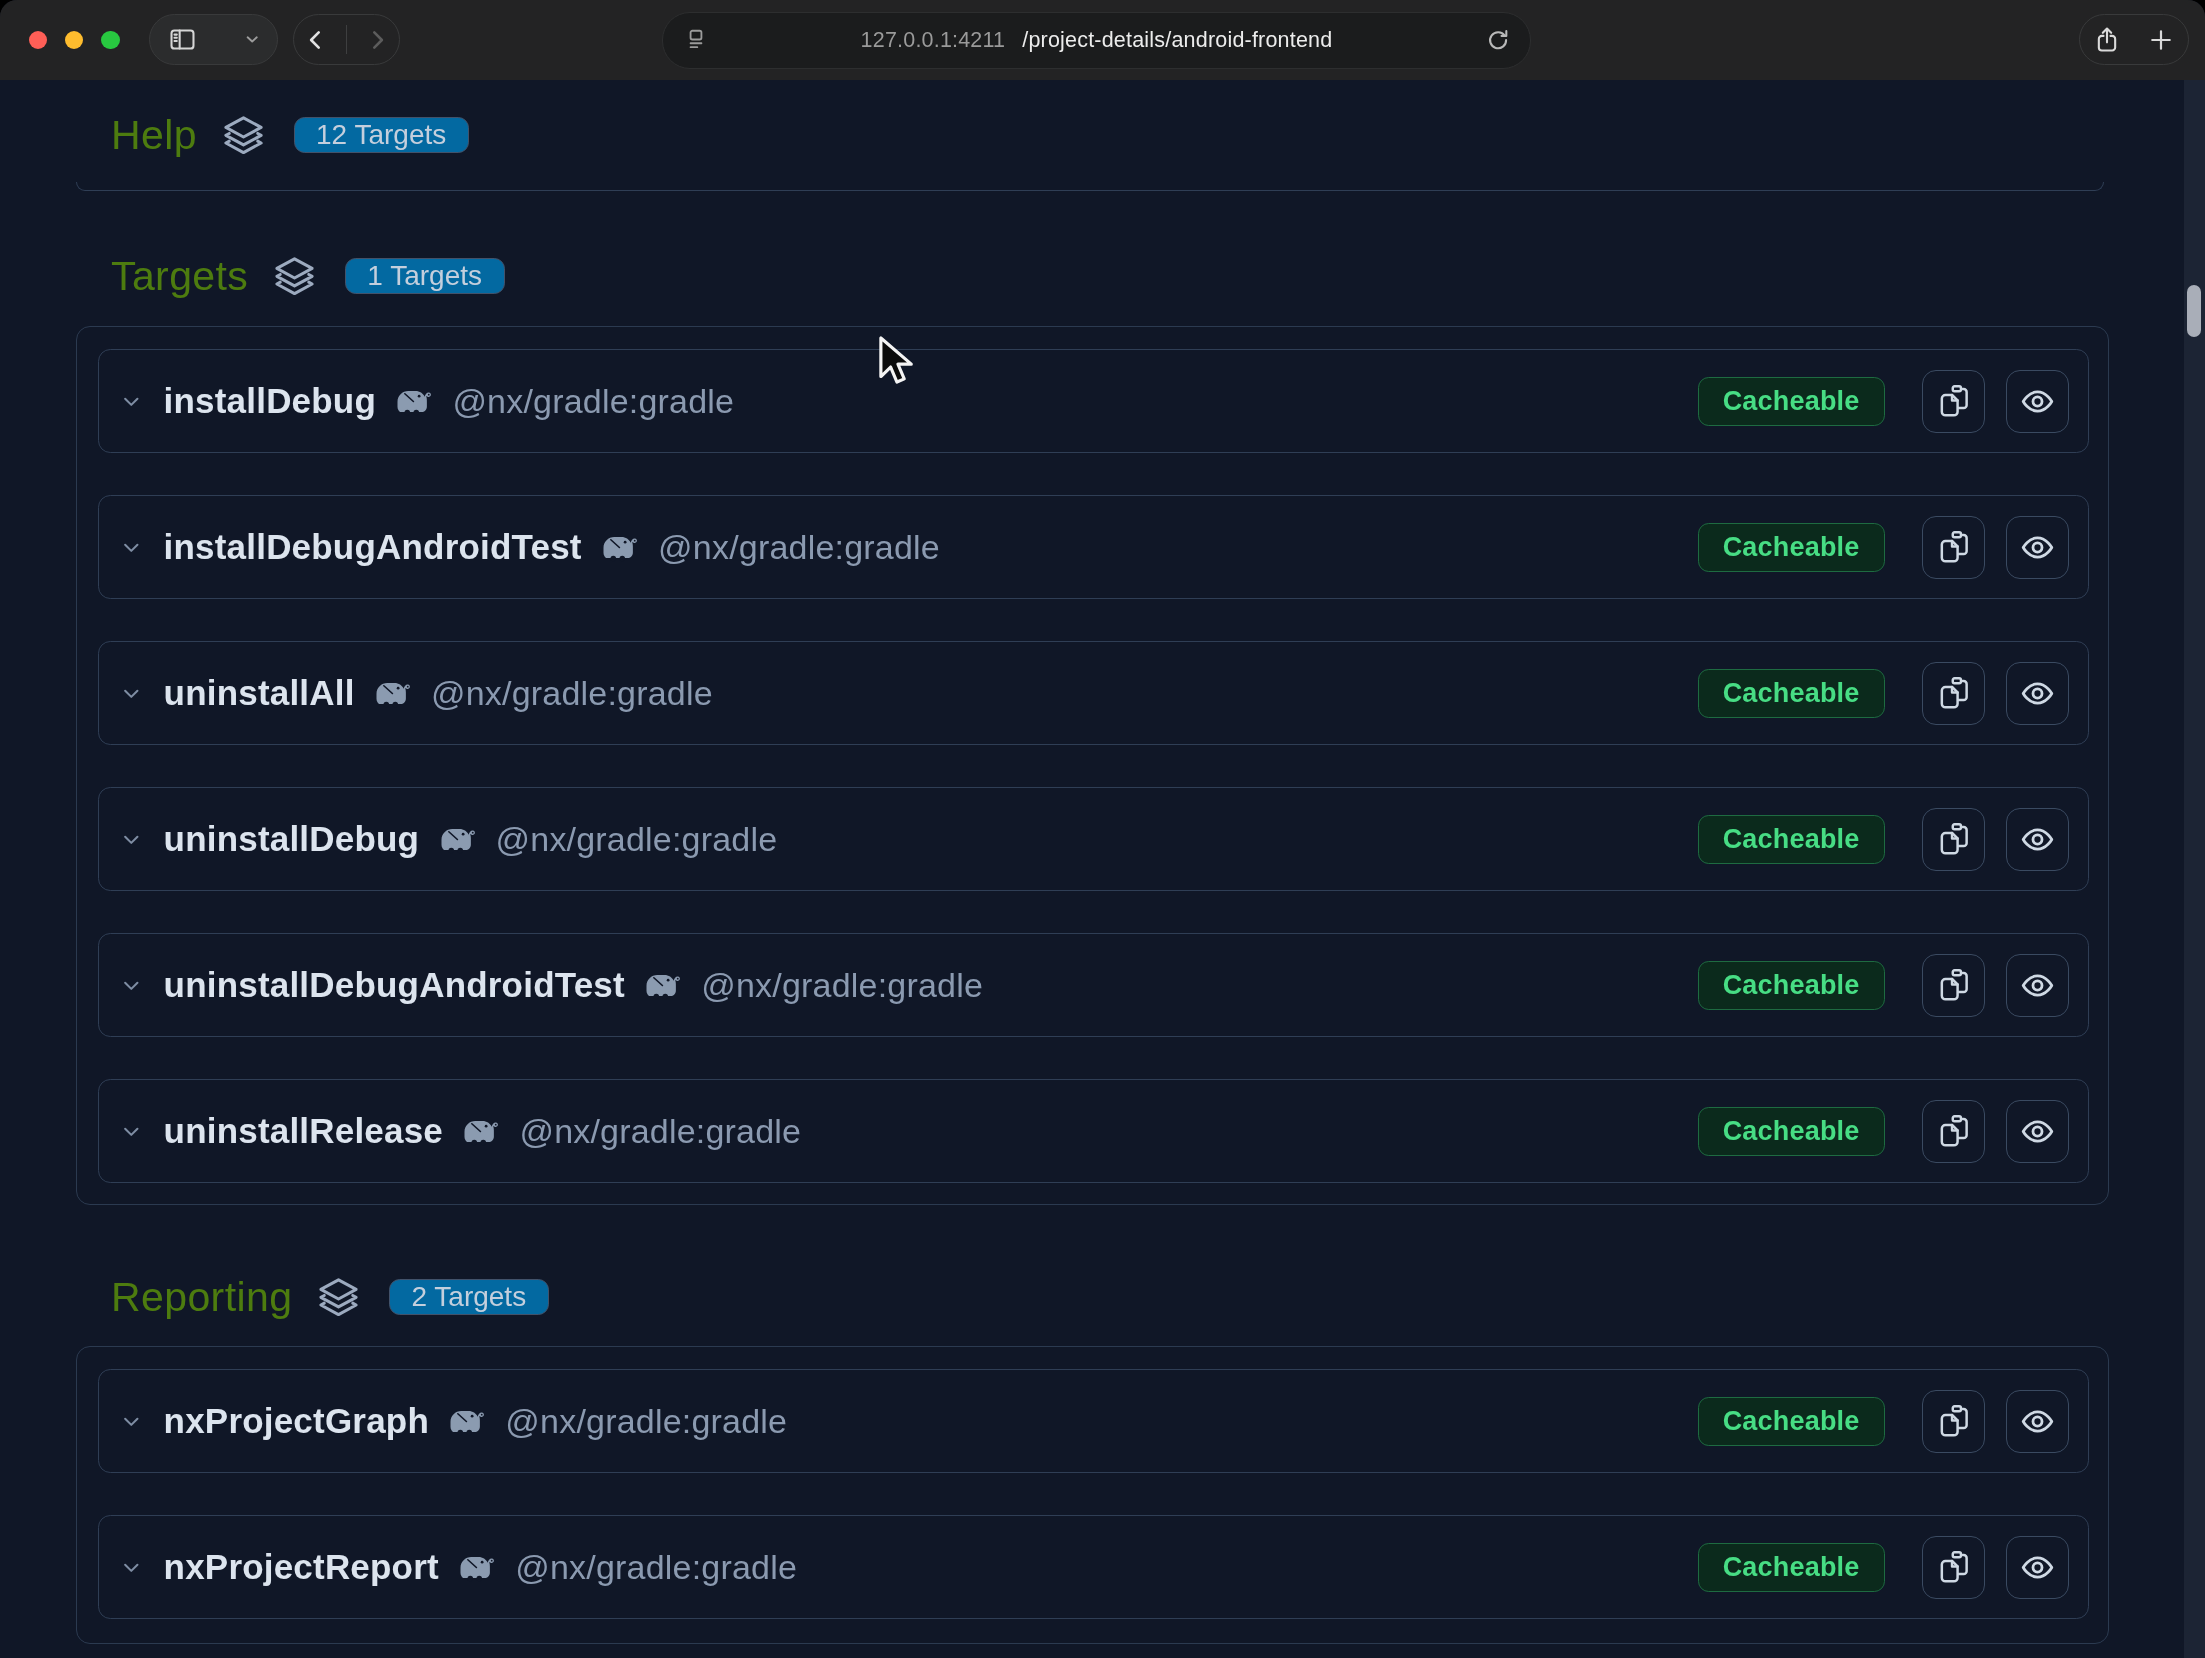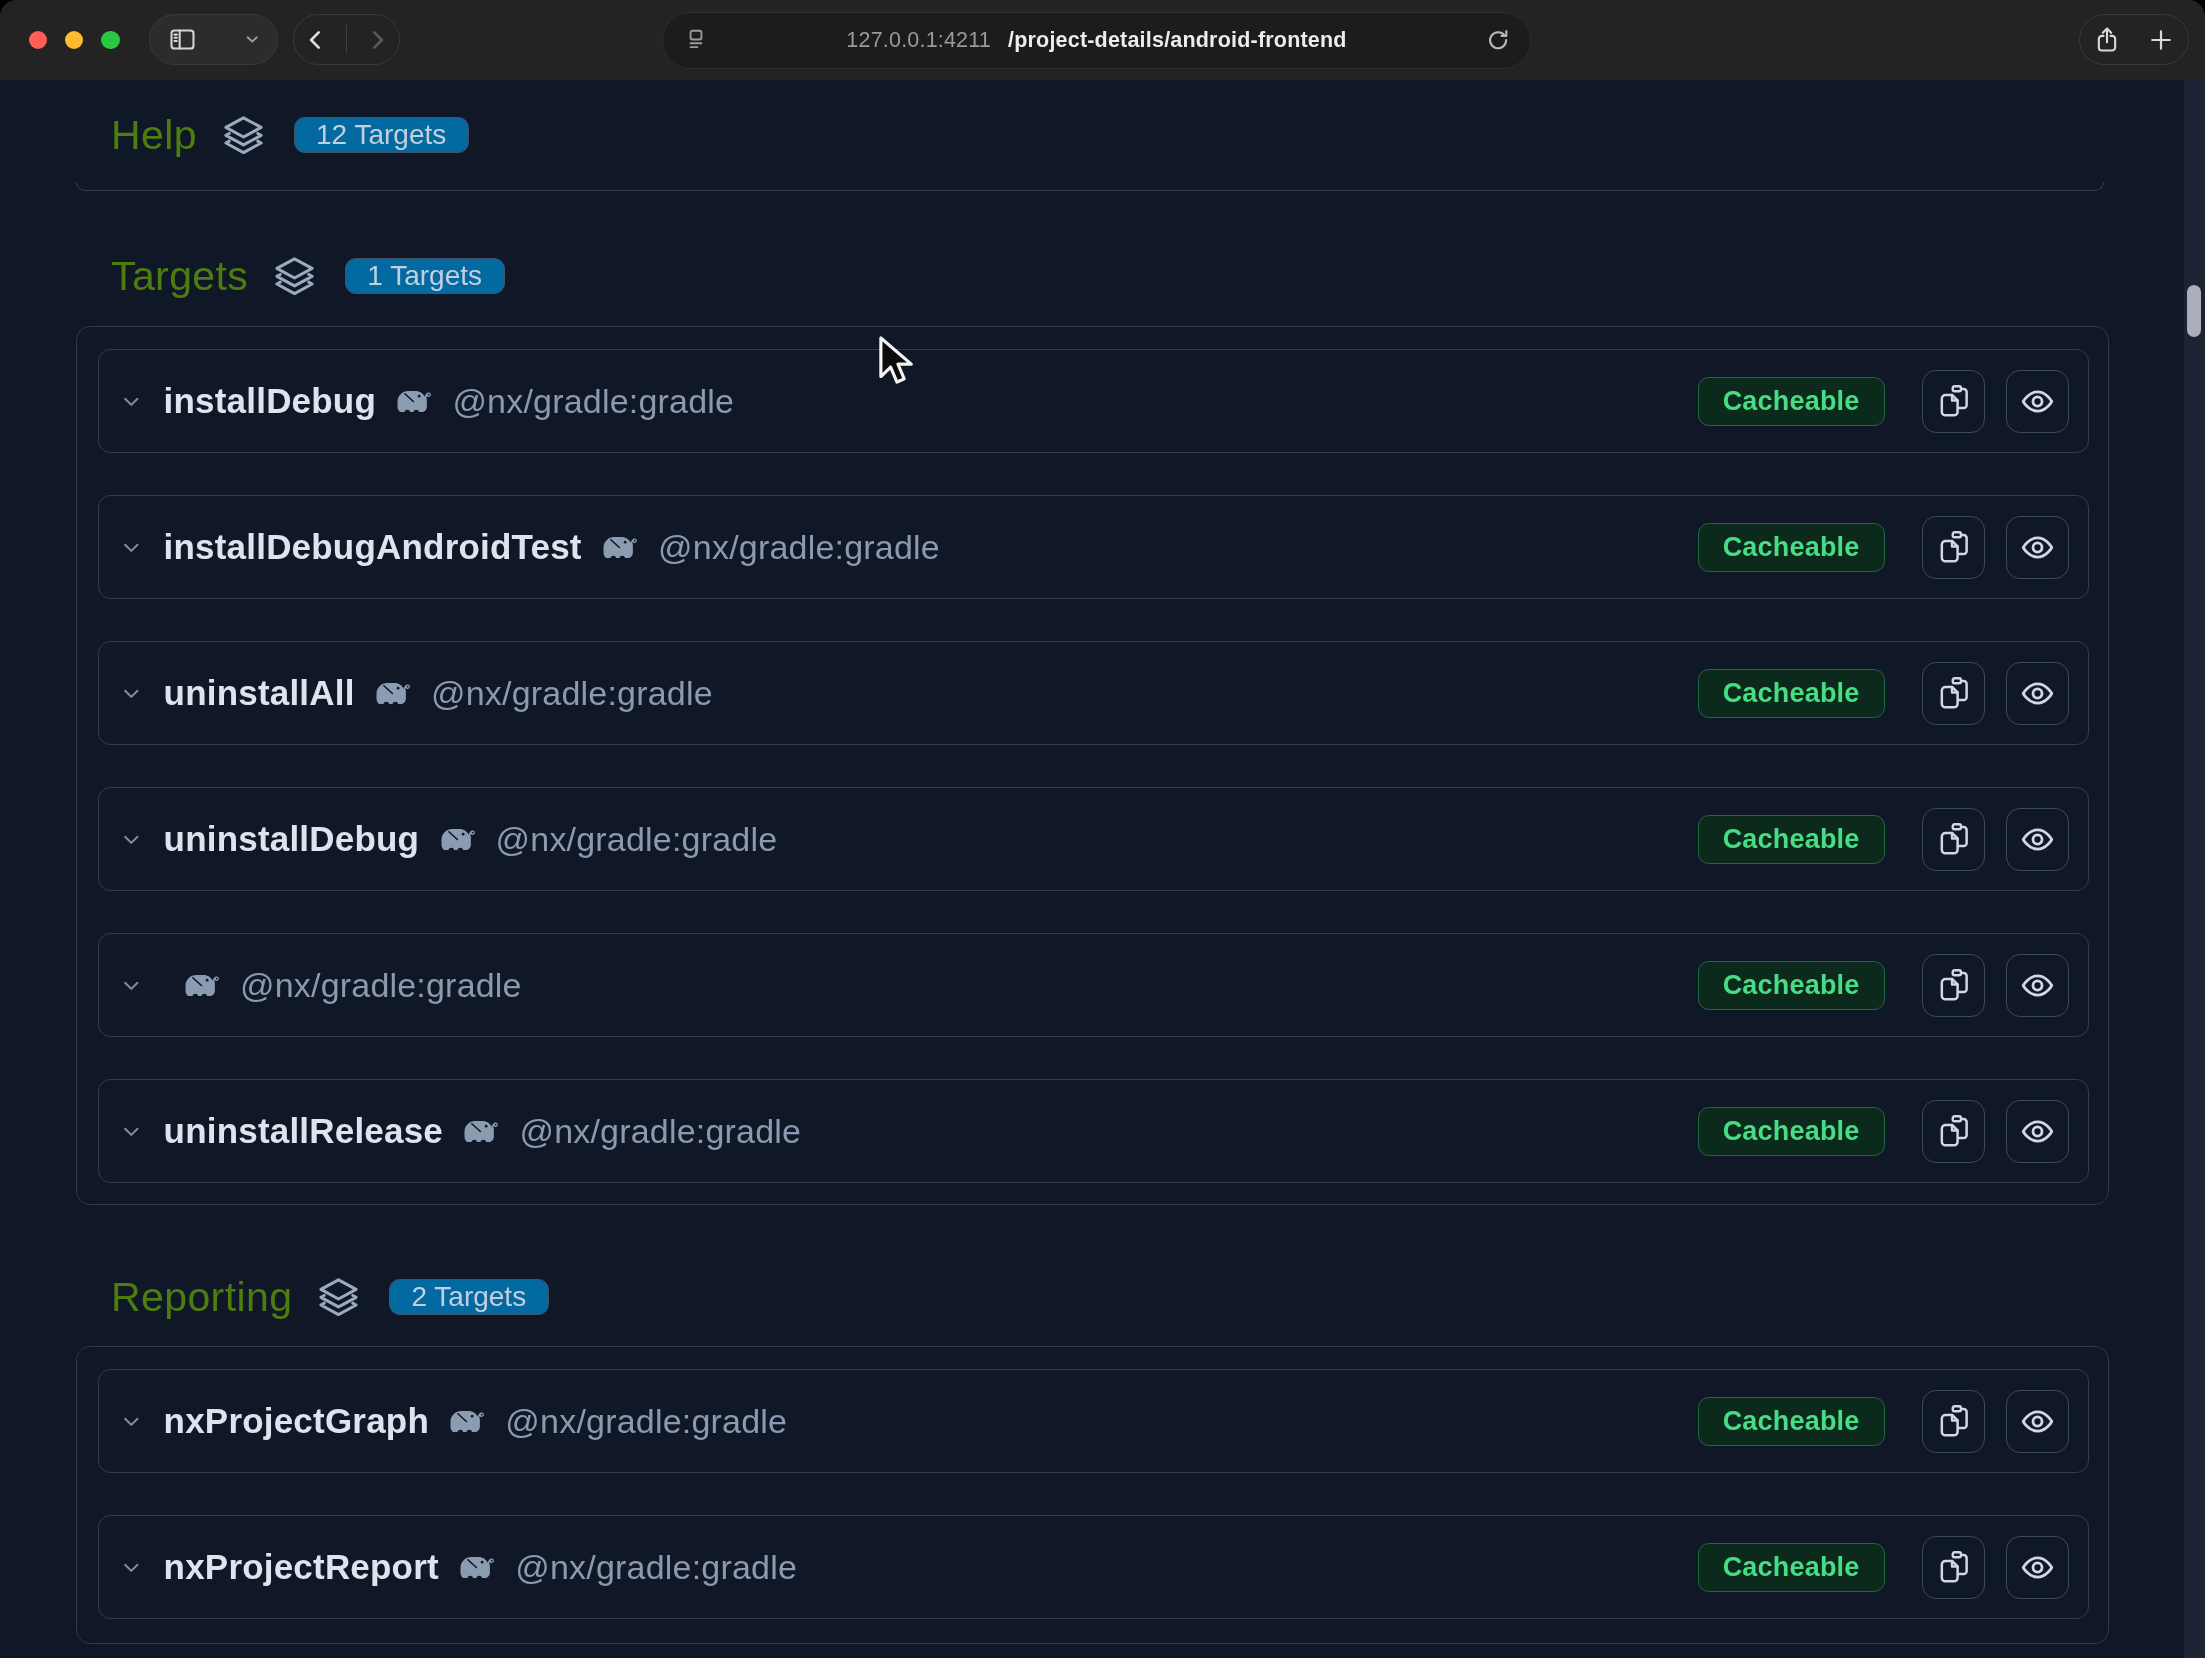--- a/index.html
+++ b/index.html
@@ -19,21 +19,21 @@
         border:1.5px solid #393a3b;box-sizing:border-box;display:flex;align-items:center;}
   .pill.sidebar-group{left:149px;width:129px;justify-content:space-between;padding:0 15.4px 0 17px;}
   .pill.nav-group{left:293px;width:107px;justify-content:space-around;background:transparent;}
   .pill.right-group{left:2079px;width:110px;justify-content:space-around;background:transparent;}
   .nav-sep{width:1.5px;height:29px;background:#3e3f40;}
   .urlbar{position:absolute;left:662px;top:11.5px;width:869px;height:57px;border-radius:28px;
           background:#1b1c1d;border:0.8px solid #2d2e2f;box-sizing:border-box;
           display:flex;align-items:center;padding:0 20px;}
   .url-text{flex:1;text-align:center;font-size:21.5px;letter-spacing:0.2px;white-space:nowrap;}
   .url-host{color:#9a9a9a;}
-  .url-path{color:#ececec;font-weight:bold;margin-left:17px;}
+  .url-path{color:#ececec;font-weight:normal;margin-left:17px;}
   .cicon{display:block;}
 
   
   .page{position:relative;height:1579px;background:#101727;overflow:hidden;}
   .scroll-track{position:absolute;right:0;top:0;width:21.5px;height:100%;background:#1c2434;}
   .scroll-thumb{position:absolute;right:3.8px;top:205px;width:14px;height:52px;border-radius:7px;
                 background:#a9aeb8;}
   .content{position:relative;}
 
   .section-heading{display:flex;align-items:center;gap:23px;height:54px;margin-left:110px;}
@@ -274,20 +274,21 @@
       <svg width="35" height="35" viewBox="0 0 24 24" fill="none" stroke="#cfd9e4" stroke-width="1.9" stroke-linecap="round" stroke-linejoin="round">
         <path d="M2.2 12S5.8 5.4 12 5.4 21.8 12 21.8 12 18.2 18.6 12 18.6 2.2 12 2.2 12z"></path>
         <circle cx="12" cy="12" r="3.1"></circle>
       </svg>
     </button>
   </div>
           <div class="target-row">
     <svg class="row-chevron" width="24.6" height="24.6" viewBox="0 0 24 24" fill="none" stroke="#7e8da3" stroke-width="2" stroke-linecap="round" stroke-linejoin="round">
               <path d="M6 9.5l6 6 6-6"></path>
             </svg>
+    <span class="target-name">uninstallDebugAndroidTest</span>
     <svg class="gradle-icon" width="38" height="31" viewBox="0 0 46 38">
       <path fill="#8b9bb0" d="M7.5 32C5.3 30.6 4 28.2 4 25.4V19.2C4 11.9 9.9 6 17.2 6h9c4.9 0 9.2 2.9 11.2 7.1.6-3 2.6-5.2 5-5 1.9.2 3.1 1.9 2.4 3.6-.6 1.5-2.4 2.1-3.9 1.5l-1.8-.8c.6 1.6.9 3.4.9 5.2v7.8c0 3.6-2.9 6.6-6.6 6.6H7.5z"></path>
       <circle fill="#101727" cx="16" cy="32.6" r="3.4"></circle>
       <circle fill="#101727" cx="27" cy="32.6" r="3.4"></circle>
       <path stroke="#101727" stroke-width="2" stroke-linecap="round" fill="none" d="M13 9.5L23.5 19"></path>
       <circle fill="#101727" cx="30.5" cy="12.5" r="1.7"></circle>
       <circle fill="#101727" cx="42.3" cy="10.6" r="1.1"></circle>
     </svg>
     <span class="target-executor">@nx/gradle:gradle</span>
     <span class="row-spacer"></span>

